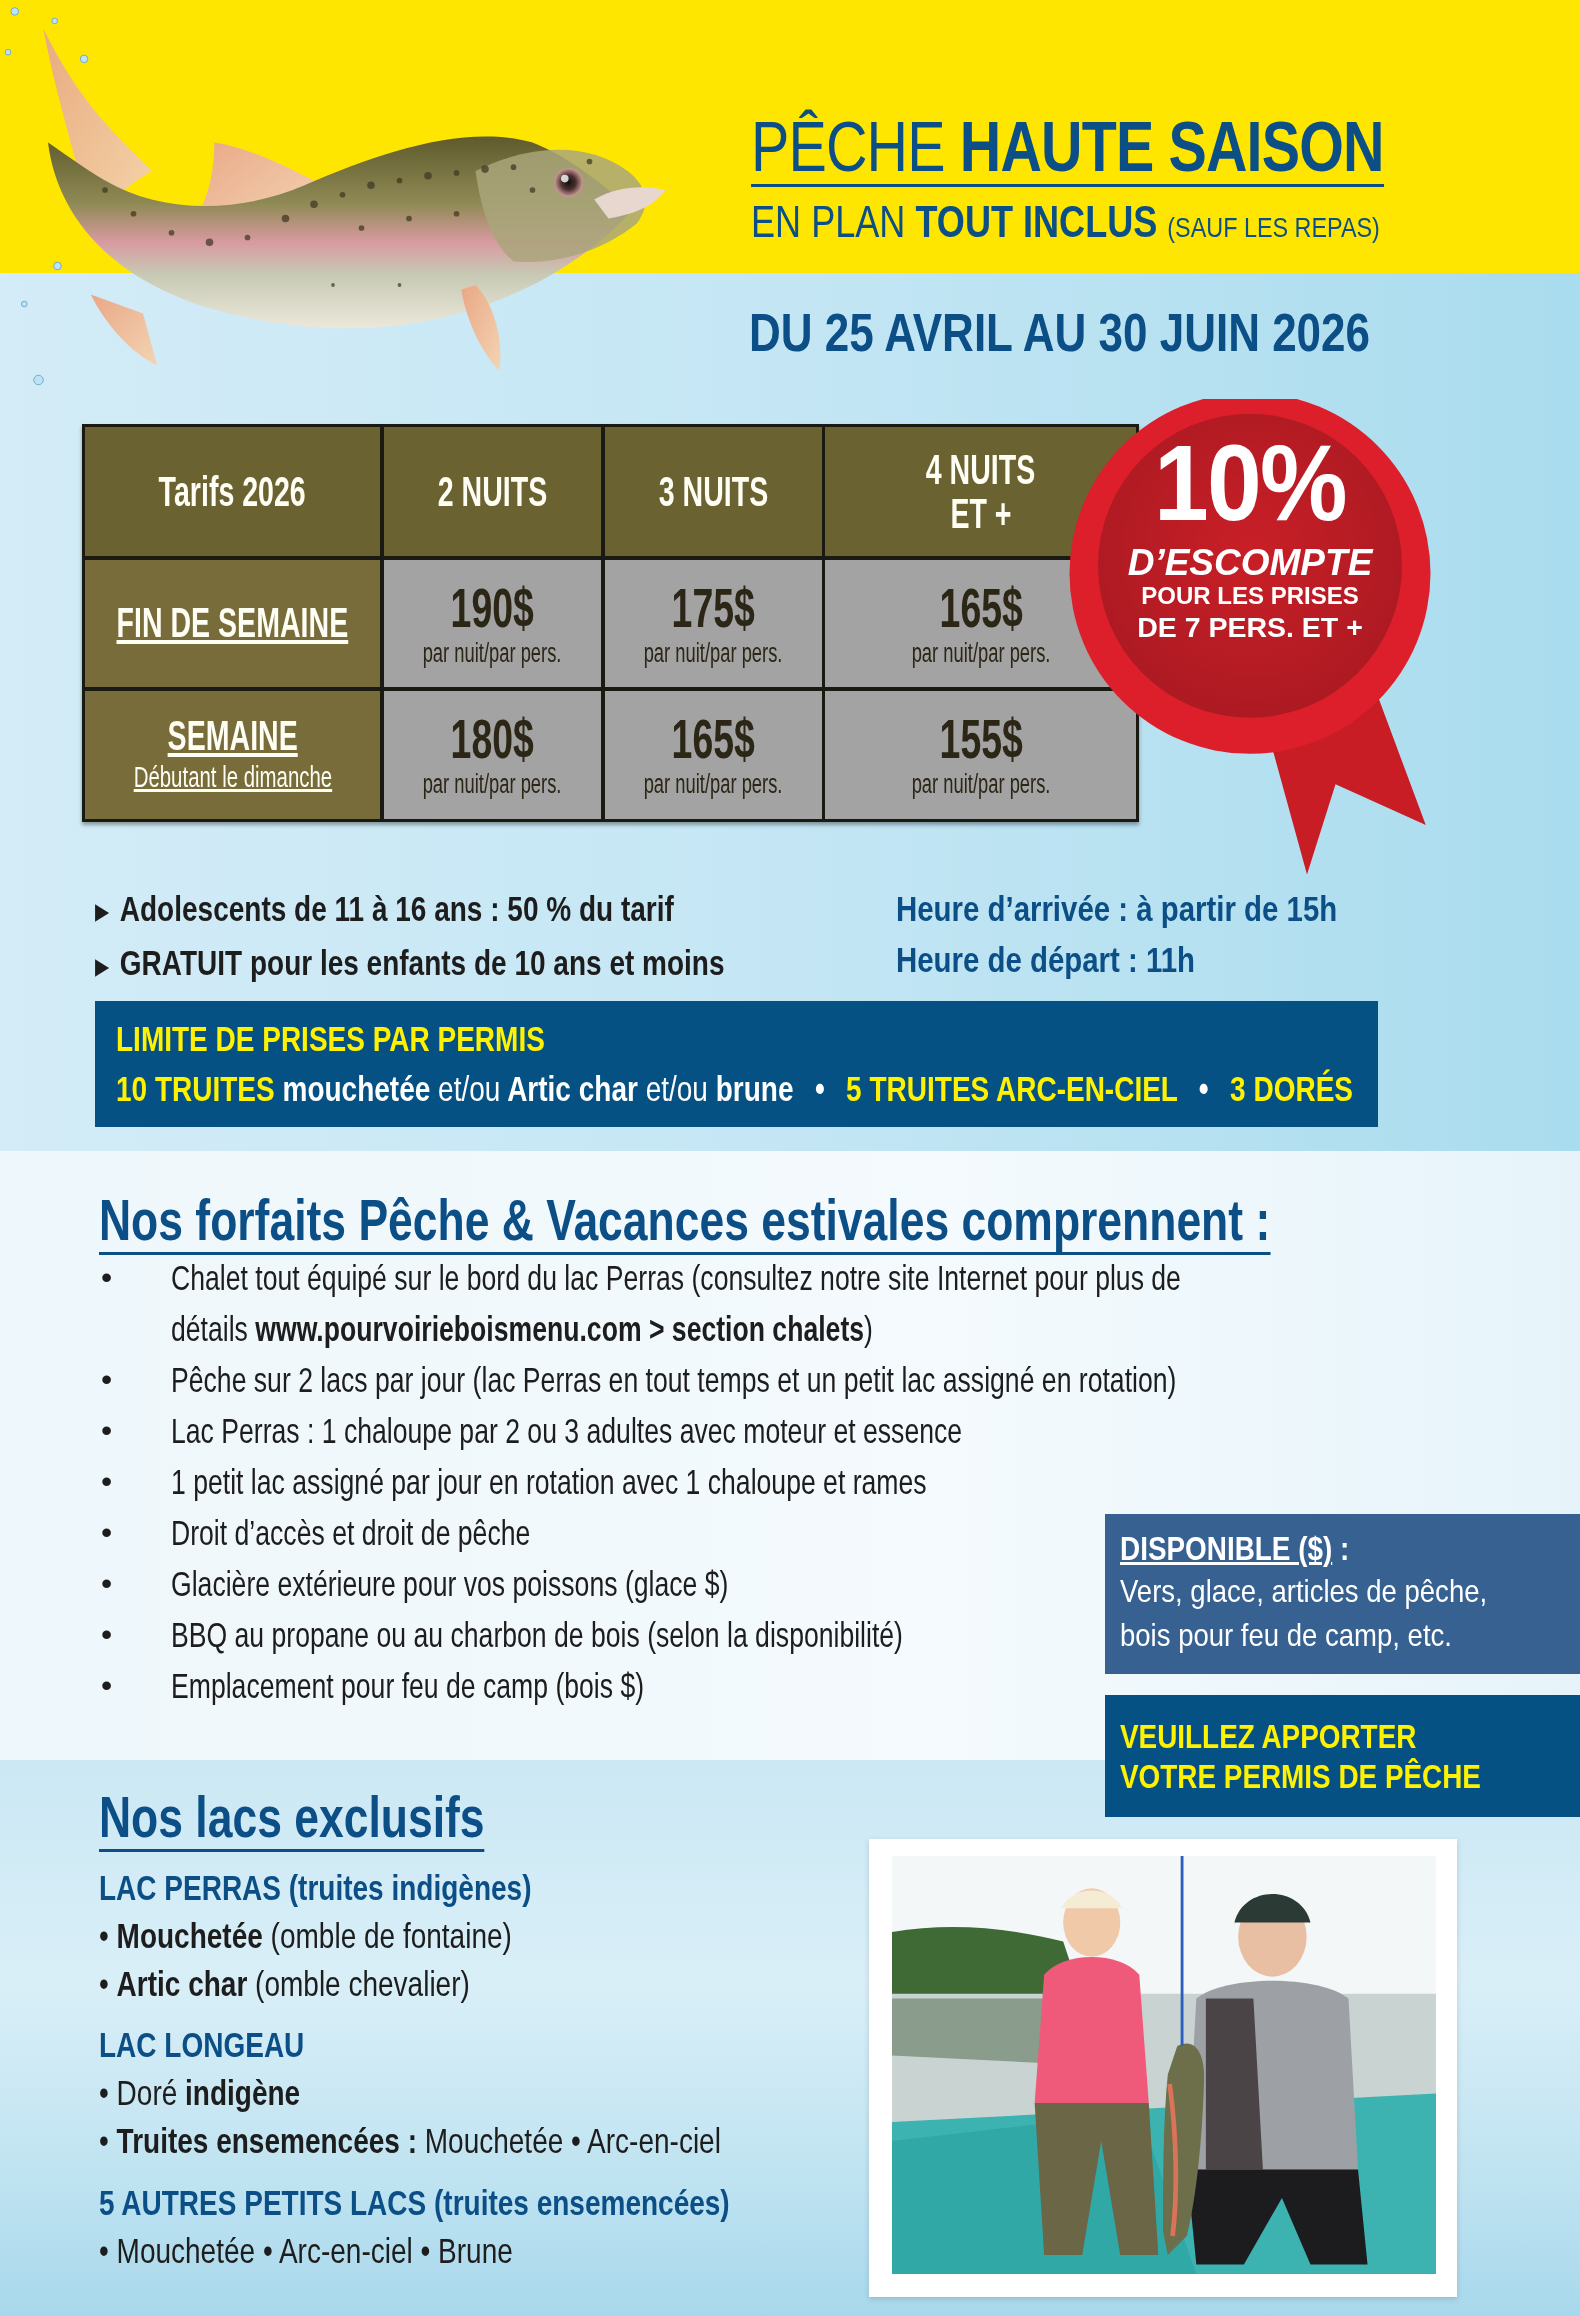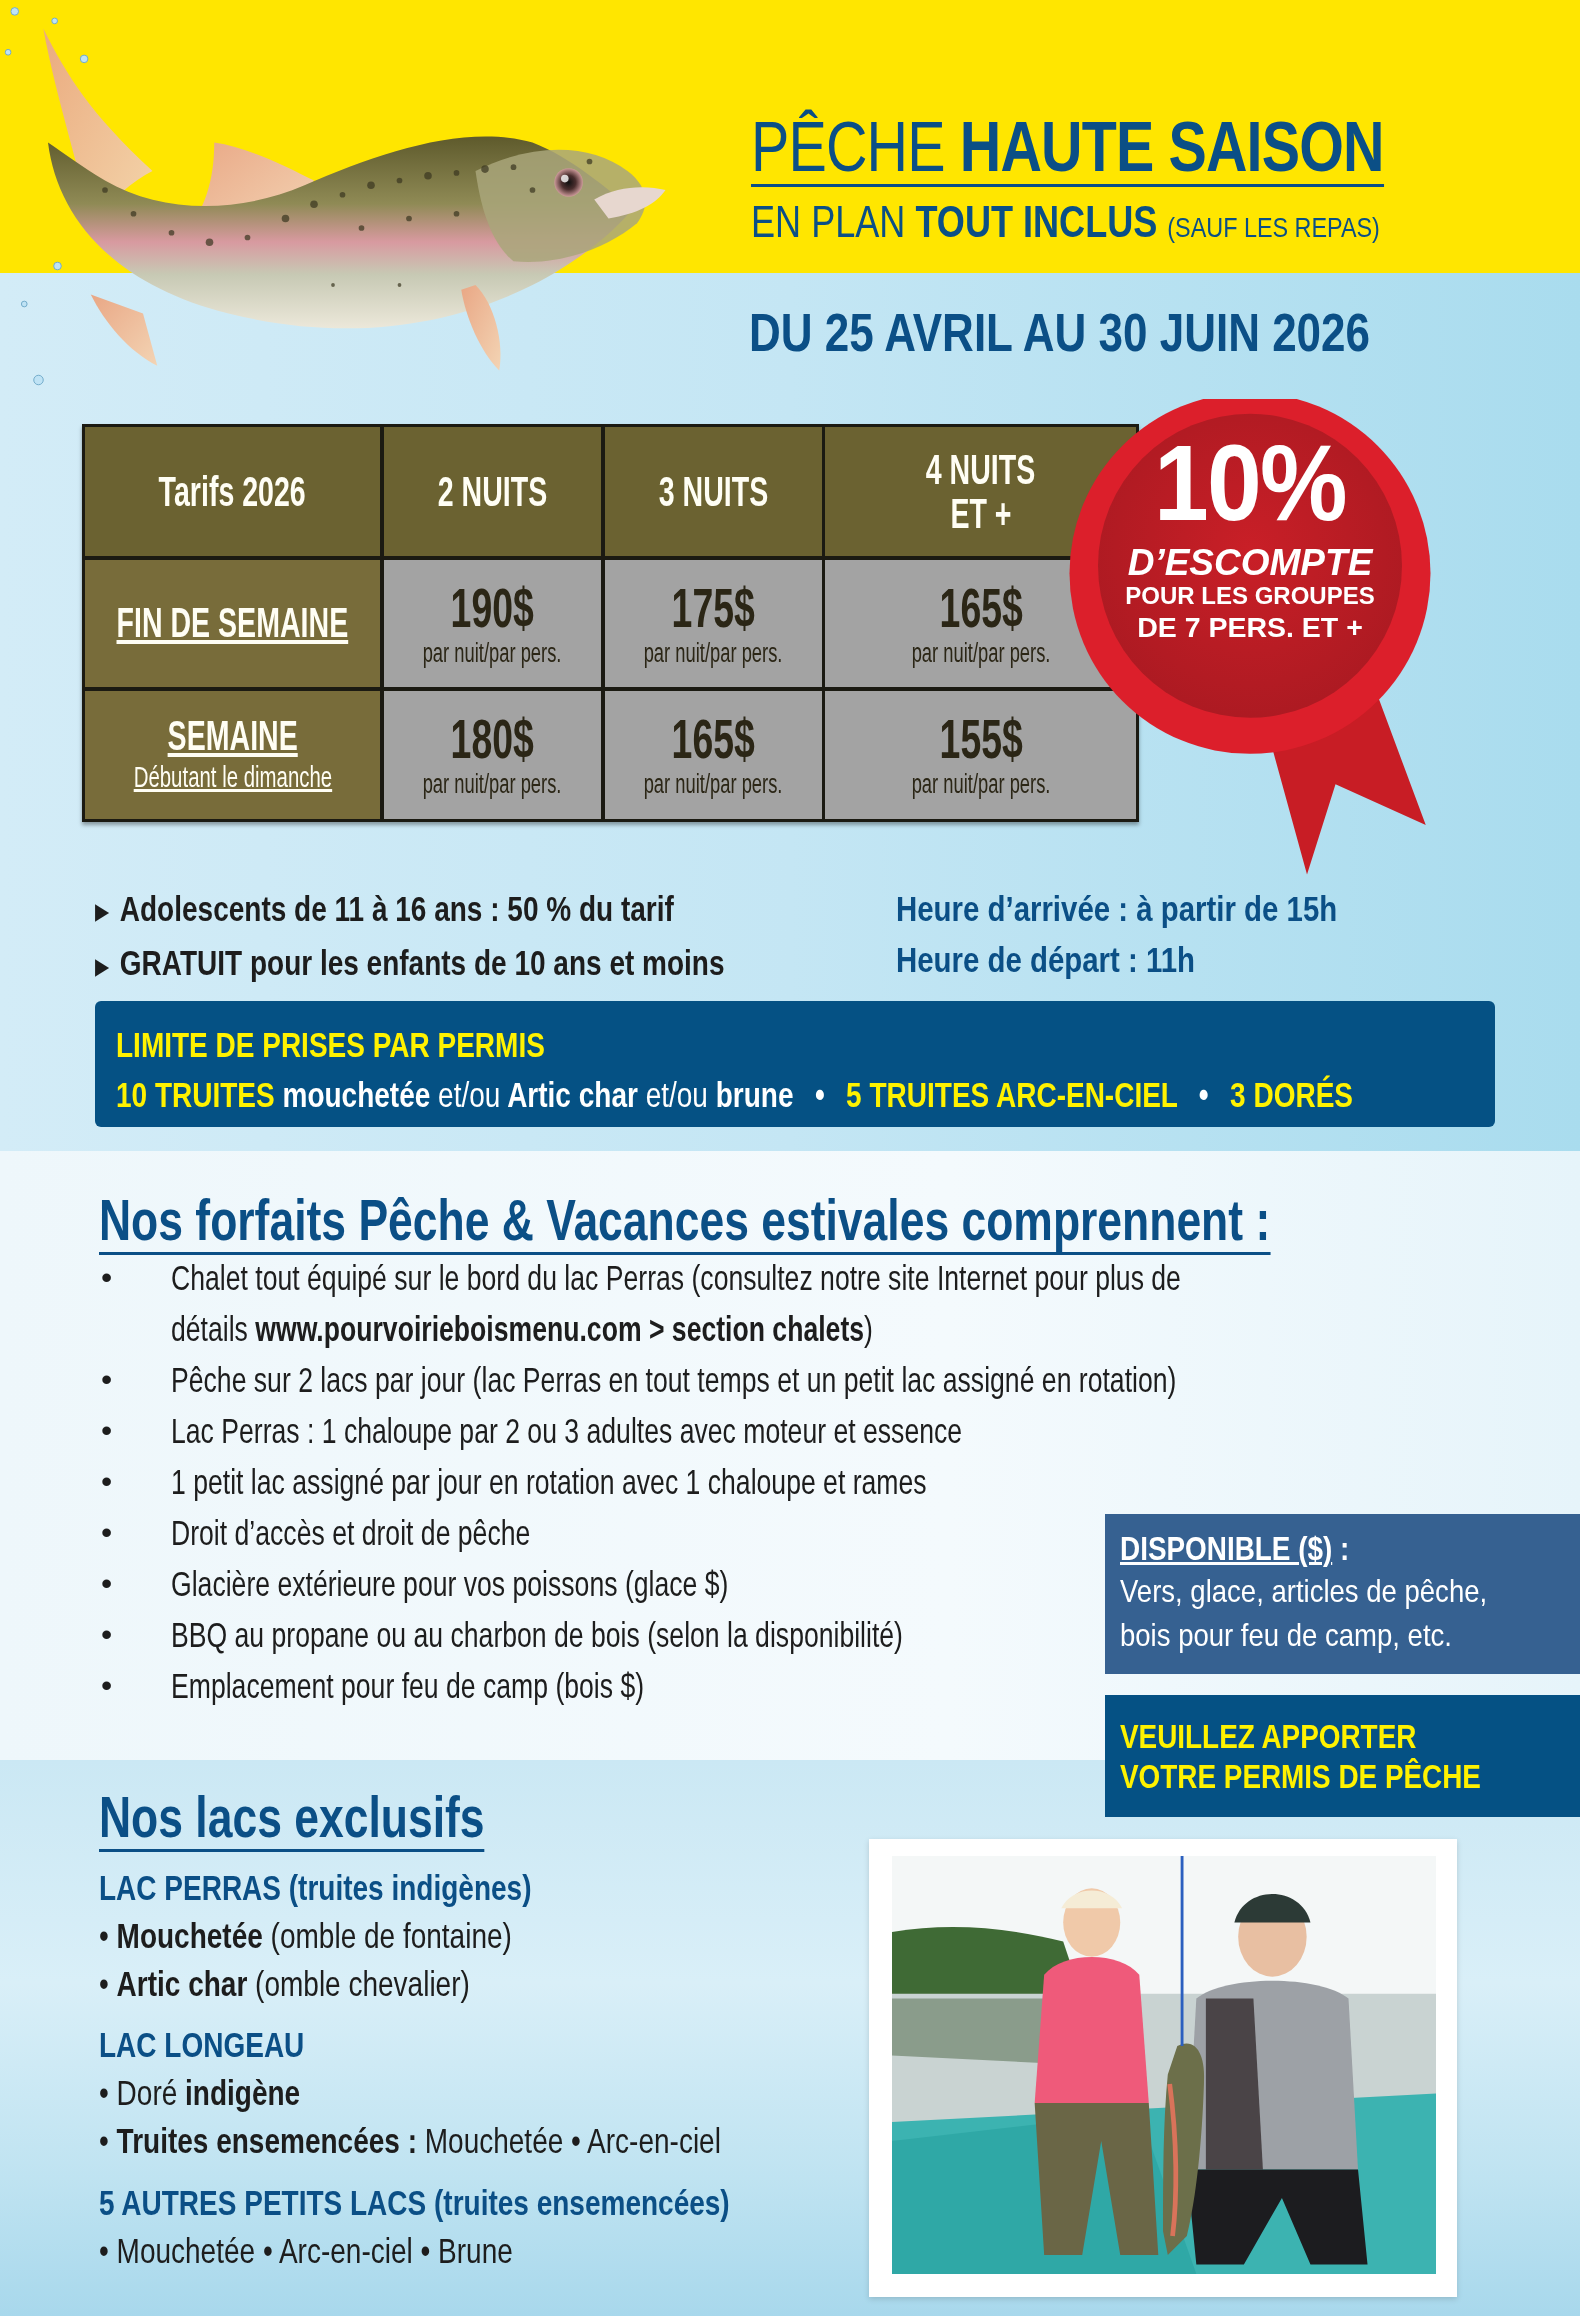--- a/index.html
+++ b/index.html
@@ -84,22 +84,22 @@
 
   
   .notes-left { position: absolute; left: 95px; top: 883px; color: #1d1d1d; font-weight: 700; font-size: 35px; line-height: 51px; }
   .notes-left .row { white-space: nowrap; transform: scaleX(0.8); transform-origin: left center; }
   .notes-left .arrow { display: inline-block; font-size: 23px; margin-right: 13.3px; vertical-align: middle; }
   .notes-right { position: absolute; left: 896px; top: 883px; color: #0b4f86; font-weight: 700; font-size: 35px; line-height: 51px; }
   .notes-right .row { white-space: nowrap; transform: scaleX(0.84); transform-origin: left center; }
 
   
   .limit {
-    position: absolute; left: 95px; top: 1001px; width: 1400px; height: 126px;
-    background: #055184; padding: 23px 0 0 21px; border-radius: 6px;
+    position: absolute; left: 95px; top: 1001px; width: 1283px; height: 126px;
+    background: #055184; padding: 17px 0 0 21px;
   }
   .limit .h { color: #fff200; font-weight: 700; font-size: 35px; line-height: 42px; white-space: nowrap; transform: scaleX(0.8); transform-origin: left top; }
   .limit .line { font-weight: 700; font-size: 35px; line-height: 46px; white-space: nowrap; transform: scaleX(0.8); transform-origin: left top; margin-top: 5.7px; }
   .limit .y { color: #fff200; }
   .limit .w { color: #fff; }
   .limit .thin { color: #fff; font-weight: 400; }
   .limit .dot { color: #fff; margin: 0 17px; }
 
   
   .pkg-title {
@@ -298,21 +298,21 @@
         <stop offset="1" stop-color="#ad1a22"></stop>
       </radialGradient>
     </defs>
     <polygon points="205,300 330,300 385,448 290,405 260,500" fill="#c81d25"></polygon>
     <circle cx="200" cy="183" r="190" fill="#dc1f2b"></circle>
     <circle cx="200" cy="175" r="160" fill="url(#bin)"></circle>
   </svg>
   <div class="badge-text">
     <span class="pct">10%</span>
     <span class="l1">D’ESCOMPTE</span>
-    <span class="l2">POUR LES GROUPES</span>
+    <span class="l2">POUR LES PRISES</span>
     <span class="l3">DE 7 PERS. ET +</span>
   </div>
 
   <div class="notes-left">
     <div class="row"><span class="arrow">▶</span><span>Adolescents de 11 à 16 ans : 50 % du tarif</span></div>
     <div class="row"><span class="arrow">▶</span><span>GRATUIT pour les enfants de 10 ans et moins</span></div>
   </div>
   <div class="notes-right">
     <div class="row">Heure d’arrivée : à partir de 15h</div>
     <div class="row">Heure de départ :  11h</div>

